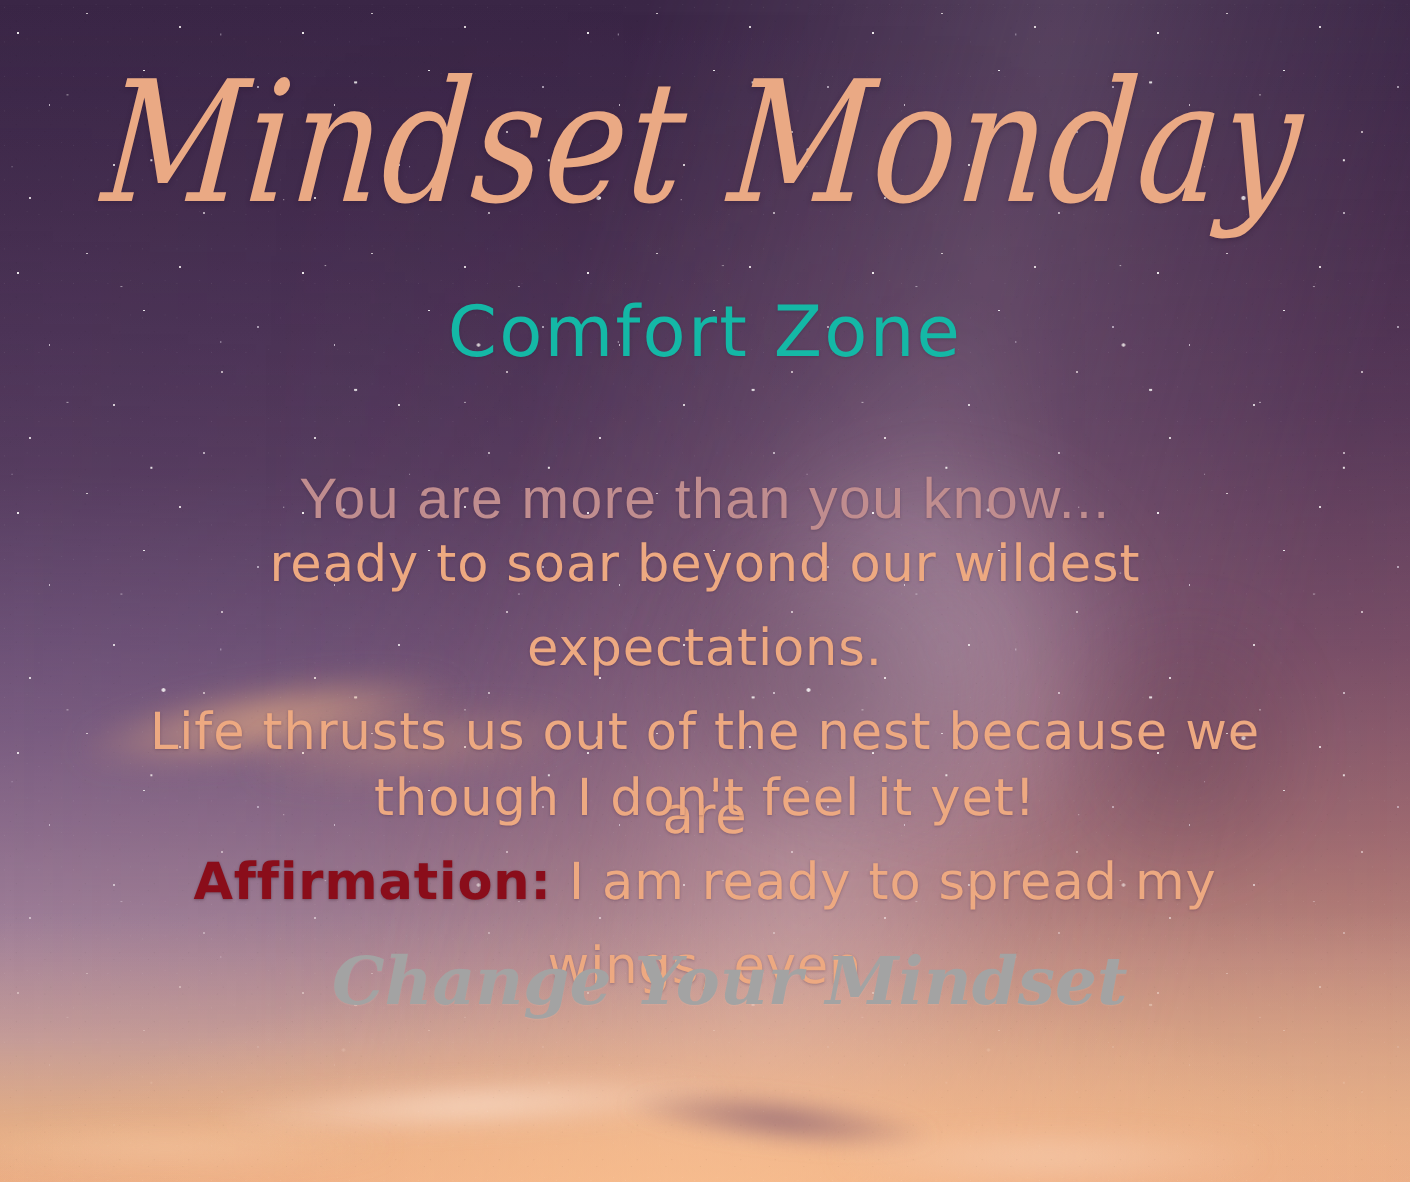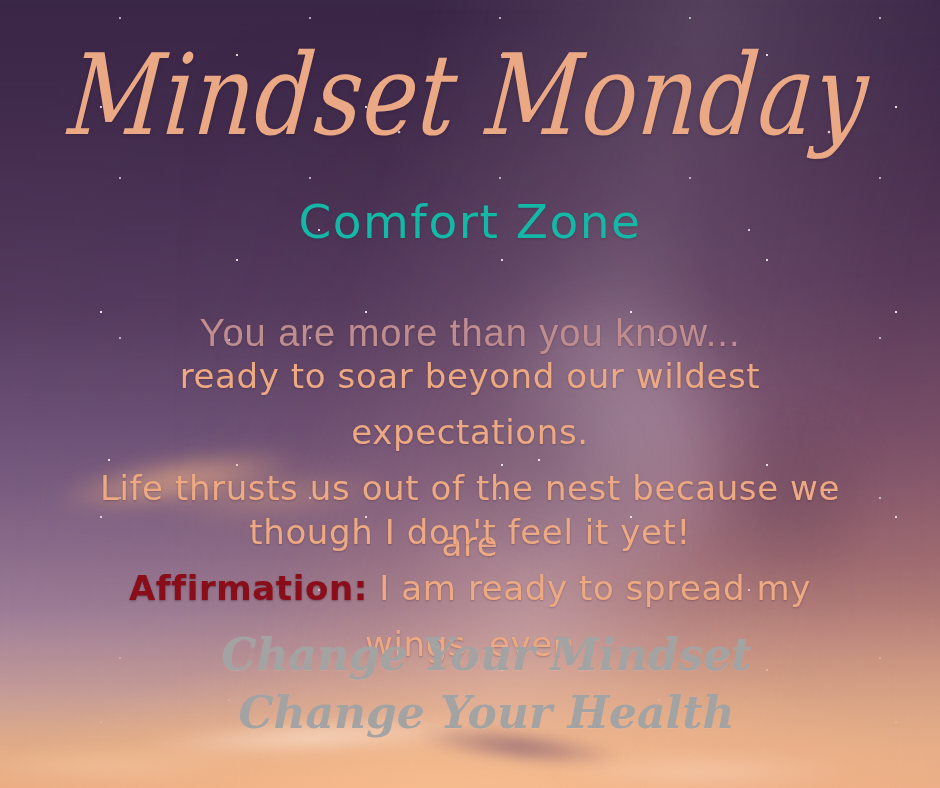--- a/index.html
+++ b/index.html
@@ -388,17 +388,16 @@
       <span class="line">Life thrusts us out of the nest because we are</span>
     </div>
 
     <div class="affirmation-block">
       <span class="line">though I don't feel it yet!</span>
       <span class="line"><span class="affirmation-label">Affirmation:</span><span> I am ready to spread my wings, even</span></span>
     </div>
 
     <div class="slogan">
       <span class="line">Change Your Mindset</span>
-      <span class="line">Change Your Health</span>
     </div>
 
   </div>
 </div>
 
 </body></html>

